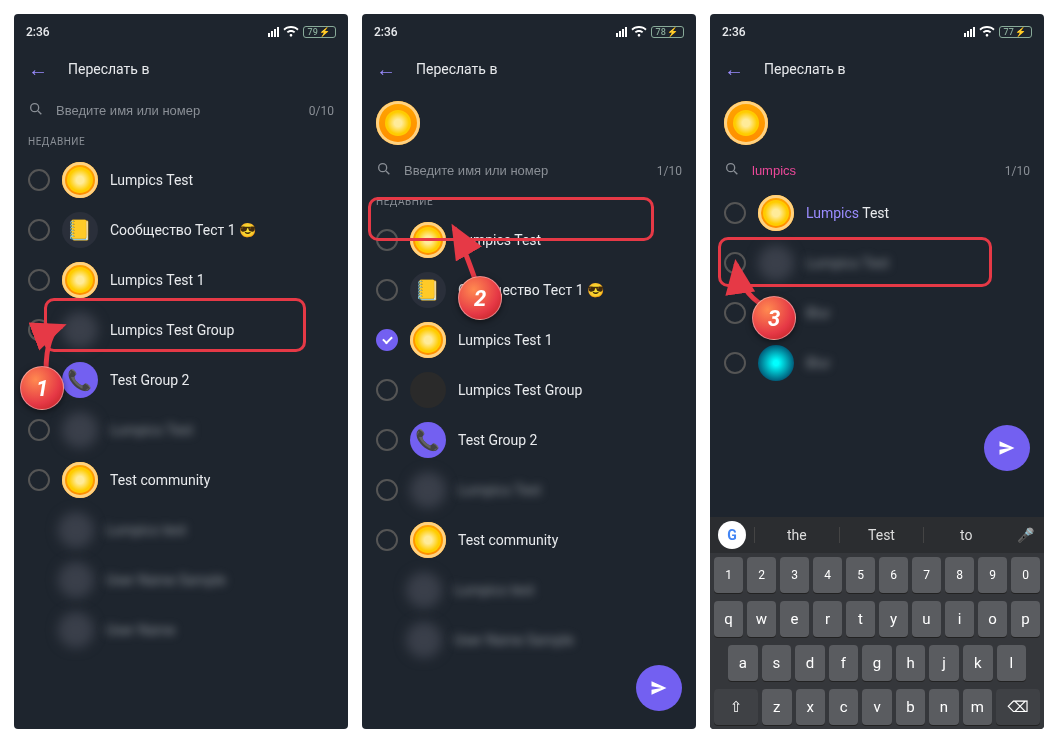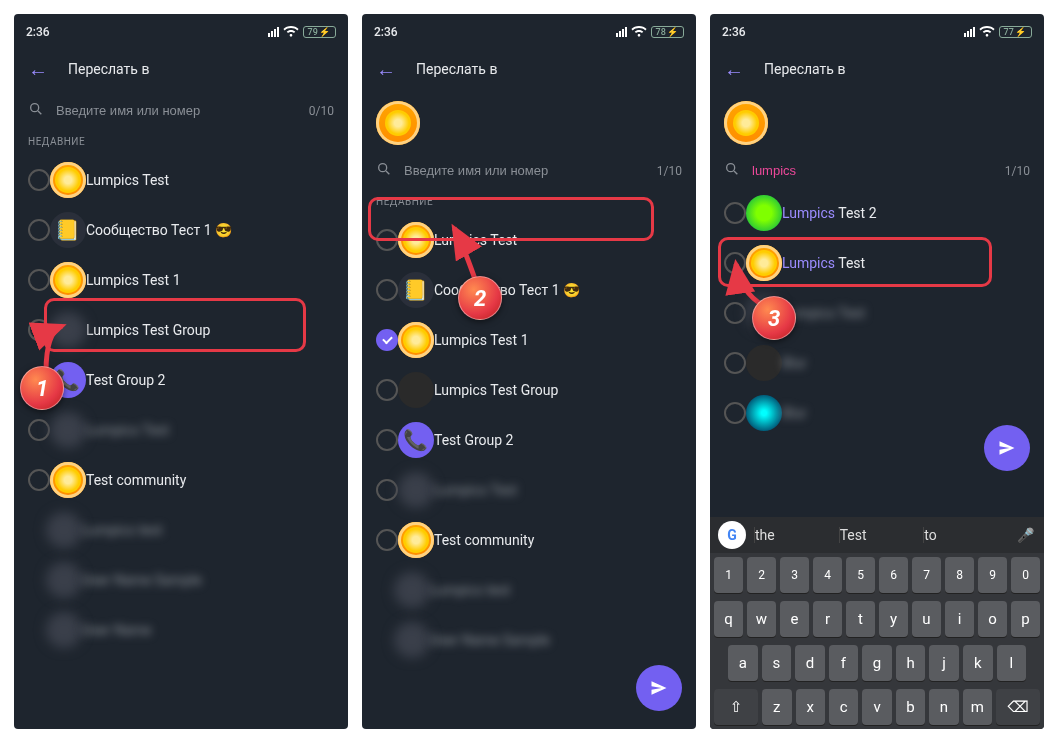--- a/index.html
+++ b/index.html
@@ -12,21 +12,21 @@
   .signal span:nth-child(1){height:4px}.signal span:nth-child(2){height:6px}.signal span:nth-child(3){height:8px}.signal span:nth-child(4){height:10px}
   .batt{display:inline-flex;align-items:center;gap:2px;font-size:9px;border:1px solid #8a9;border-radius:3px;padding:0 4px;color:#8a9}
   .header{display:flex;align-items:center;gap:20px;padding:12px 14px}
   .back{color:#9b8cff;font-size:20px}
   .title{font-size:14px;font-weight:400}
   .search-row{display:flex;align-items:center;padding:8px 14px;gap:10px;font-size:13px;color:#8a8f96}
   .search-row input{flex:1;background:none;border:none;color:#ec4899;font-size:13px;outline:none}
   .search-row input::placeholder{color:#8a8f96}
   .count{font-size:12px;color:#8a8f96}
   .section-label{padding:8px 14px;font-size:10px;color:#8a8f96;letter-spacing:.5px}
-  .item{display:flex;align-items:center;padding:7px 14px}
+  .item{display:flex;align-items:center;gap:12px;padding:7px 14px}
   .radio{width:18px;height:18px;border:2px solid #555;border-radius:50%;flex:none;display:flex;align-items:center;justify-content:center}
   .radio.checked{background:#7360f1;border-color:#7360f1}
   .radio.checked::after{content:"";width:7px;height:4px;border-left:2px solid #fff;border-bottom:2px solid #fff;transform:rotate(-45deg);margin-top:-2px}
   .avatar{width:36px;height:36px;border-radius:50%;flex:none;display:flex;align-items:center;justify-content:center;font-size:20px}
   .av-lemon{background:linear-gradient(#ffa500,#ff8c00);box-shadow:inset 0 0 0 3px #ffd280}
   .av-lemon::after{content:"";width:26px;height:26px;border-radius:50%;background:radial-gradient(circle,#ffeb99 20%,#ffcc00 60%)}
   .av-comm{background:#2a2f3a}
   .av-viber{background:#7360f1;color:#fff}
   .av-blur{background:#3a3f4a;filter:blur(6px)}
   .av-green{background:radial-gradient(circle,#7fff00 30%,#32cd32 70%)}
@@ -38,21 +38,21 @@
   .selected-strip{padding:8px 14px}
   .box{position:absolute;border:3px solid #e63946;border-radius:10px;pointer-events:none}
   .arrow-svg{position:absolute;pointer-events:none}
   .step-badge{position:absolute;width:42px;height:42px;border-radius:50%;background:radial-gradient(circle at 35% 30%,#ff8a50,#e63946 60%,#b71c1c);display:flex;align-items:center;justify-content:center;color:#fff;font-size:22px;font-weight:bold;font-style:italic;box-shadow:0 2px 6px rgba(0,0,0,.5);border:1px solid rgba(255,255,255,.4)}
   .fab{position:absolute;right:14px;width:46px;height:46px;border-radius:50%;background:#7360f1;display:flex;align-items:center;justify-content:center}
   .fab svg{fill:#fff}
   .kb{position:absolute;left:0;right:0;bottom:0;background:#35373b;color:#fff;font-size:14px}
   .kb .sugg{display:flex;align-items:center;background:#2b2d30;height:36px}
   .kb .sugg .g{width:28px;height:28px;border-radius:50%;background:#fff;margin:0 8px;display:flex;align-items:center;justify-content:center;font-size:14px;font-weight:bold}
   .kb .sugg .g span:nth-child(1){color:#4285f4}.kb .sugg .g span:nth-child(2){color:#ea4335}.kb .sugg .g span:nth-child(3){color:#fbbc05}.kb .sugg .g span:nth-child(4){color:#4285f4}.kb .sugg .g span:nth-child(5){color:#34a853}.kb .sugg .g span:nth-child(6){color:#ea4335}
-  .kb .sugg .w{flex:1;color:#ddd;border-left:1px solid #444}
+  .kb .sugg .w{flex:1;text-align:center;color:#ddd;border-left:1px solid #444}
   .kb .sugg .mic{width:36px;text-align:center;color:#aaa}
   .kb .row{display:flex;gap:4px;padding:4px 4px}
   .kb .key{flex:1;background:#5a5c60;border-radius:4px;height:36px;display:flex;align-items:center;justify-content:center;font-size:15px;box-shadow:0 1px 0 #222}
   .kb .key.dark{background:#3f4145}
   .kb .key.wide{flex:1.5}
   .kb .key.space{flex:4;font-size:12px;color:#ccc}
   .kb .key.enter{background:#3fc1a3}
   .kb .row.nums .key{font-size:12px}
   .svg-icon{width:16px;height:16px}
 </style>
@@ -280,25 +280,20 @@
   </div>
   <div class="search-row">
     <span><svg class="svg-icon" viewBox="0 0 24 24" fill="none" stroke="#8a8f96" stroke-width="2">
             <circle cx="10" cy="10" r="6"></circle>
             <line x1="15" y1="15" x2="20" y2="20"></line>
           </svg></span>
     <input value="lumpics" style="">
     <span class="count">1/10</span>
   </div>
 
-  <div class="item">
-        <span class="radio"></span>
-        <span class="avatar av-green"></span>
-        <span class="iname"><span class="hl">Lumpics</span><span> Test 2</span></span>
-      </div>
   <div class="item">
         <span class="radio"></span>
         <span class="avatar av-lemon"></span>
         <span class="iname"><span class="hl">Lumpics</span><span> Test</span></span>
       </div>
   <div class="item">
         <span class="radio"></span>
         <span class="avatar av-blur"></span>
         <span class="iname blur-text">Lumpics Test</span>
       </div>

